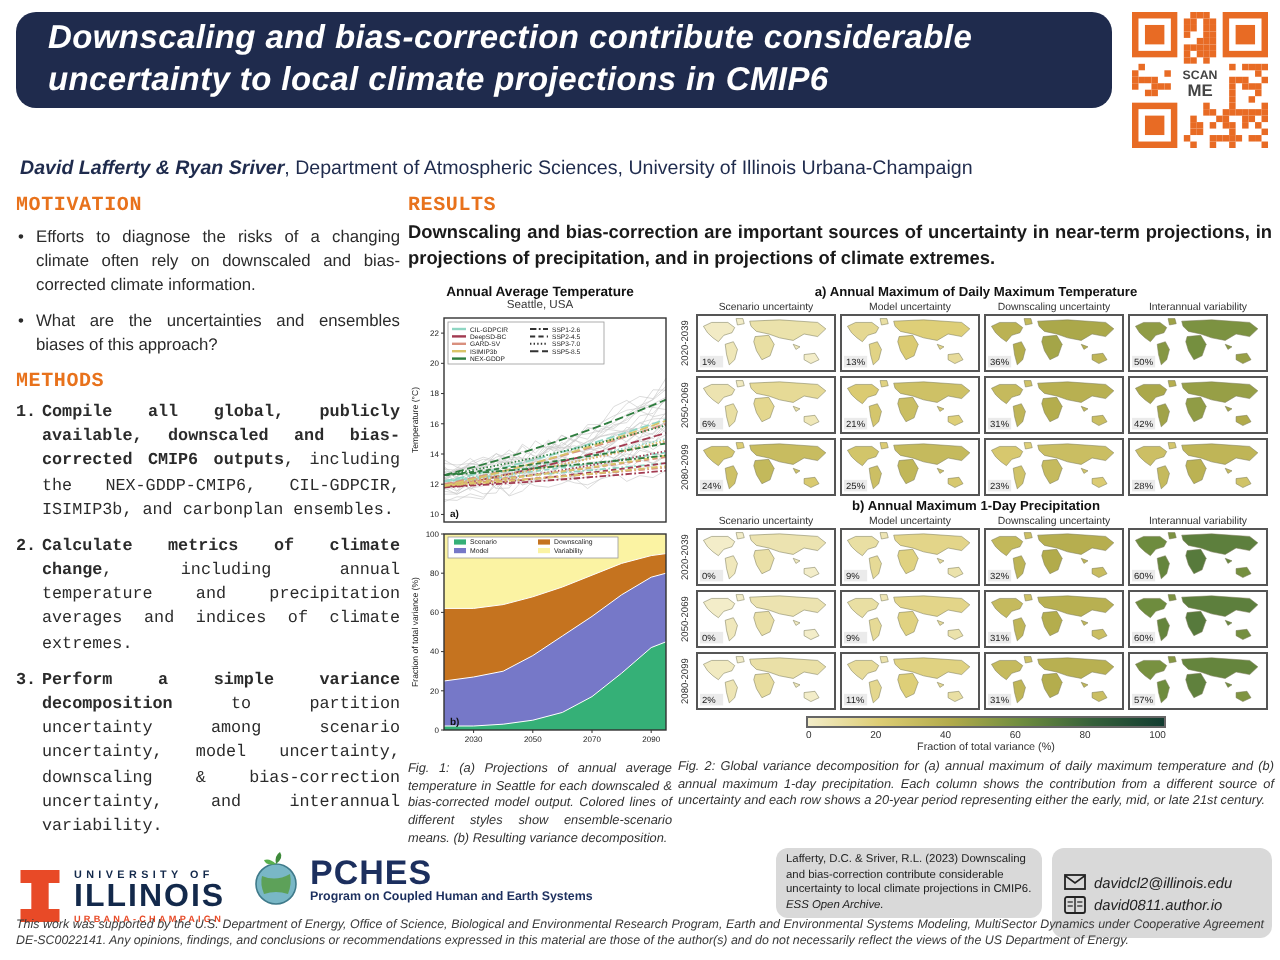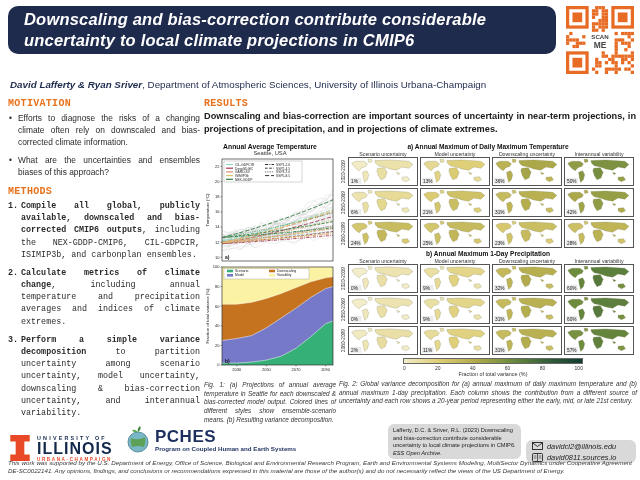--- a/index.html
+++ b/index.html
@@ -59,21 +59,21 @@
   .illinois { position:absolute; left:8px; top:424px; display:flex; align-items:flex-start; height:32px;margin-top:11px; }
   .illinois .txt { margin-left:5px; color:#13294b; }
   .illinois .u-of { font-size:5.4px; letter-spacing:2.2px; font-weight:bold; }
   .illinois .name { font-size:16px; font-weight:bold; letter-spacing:1px; line-height:1; }
   .illinois .campus { font-size:4.6px; letter-spacing:1.6px; color:#e84a27; font-weight:bold; }
   .pches { position:absolute; left:125px; top:424px; display:flex; align-items:center; height:32px; }
   .pches .txt { margin-left:4px; color:#1c2f5e; }
   .pches .acr { font-size:17px; font-weight:bold; letter-spacing:0.5px; line-height:1; }
   .pches .tag { font-size:6.2px; font-weight:bold; }
   .cite-box { position:absolute; left:388px; top:424px; width:133px; height:35px; background:#d9d9d9; border-radius:6px; padding:3px 5px; font-size:5.7px; line-height:1.35; color:#222; }
-  .contact-box { position:absolute; left:526px; top:424px; width:110px; height:23px; background:#d9d9d9; border-radius:6px; padding:3px 6px; display:flex; flex-direction:column; justify-content:center; gap:2px;margin-top:16px; }
+  .contact-box { position:absolute; left:526px; top:424px; width:110px; height:45px; background:#d9d9d9; border-radius:6px; padding:3px 6px; display:flex; flex-direction:column; justify-content:center; gap:2px; }
   .contact-line { display:flex; align-items:center; gap:4px; font-size:7.4px; color:#222; font-style:italic; }
 
   
   .footer { position:absolute; left:0; top:457px; width:640px; padding:2px 8px; font-size:6.2px; font-style:italic; color:#3a3a3a; line-height:1.35; text-align:justify; }
 </style>
 </head>
 <body>
 
 <div id="poster">
 
@@ -759,18 +759,18 @@
     </div>
     <div class="contact-line">
       <svg width="11" height="9" viewBox="0 0 11 9">
         <rect x="0.5" y="0.5" width="10" height="8" rx="1" fill="none" stroke="#222" stroke-width="0.9"></rect>
         <line x1="5.5" y1="0.5" x2="5.5" y2="8.5" stroke="#222" stroke-width="0.7"></line>
         <line x1="1.8" y1="3" x2="4.4" y2="3" stroke="#222" stroke-width="0.6"></line>
         <line x1="6.6" y1="3" x2="9.2" y2="3" stroke="#222" stroke-width="0.6"></line>
         <line x1="1.8" y1="5" x2="4.4" y2="5" stroke="#222" stroke-width="0.6"></line>
         <line x1="6.6" y1="5" x2="9.2" y2="5" stroke="#222" stroke-width="0.6"></line>
       </svg>
-      <span>david0811.sources.io</span>
+      <span>david0811.author.io</span>
     </div>
   </div>
 
   <div class="footer">This work was supported by the U.S. Department of Energy, Office of Science, Biological and Environmental Research Program, Earth and Environmental Systems Modeling, MultiSector Dynamics under Cooperative Agreement DE-SC0022141. Any opinions, findings, and conclusions or recommendations expressed in this material are those of the author(s) and do not necessarily reflect the views of the US Department of Energy.</div>
 </div>
 
 </body></html>

